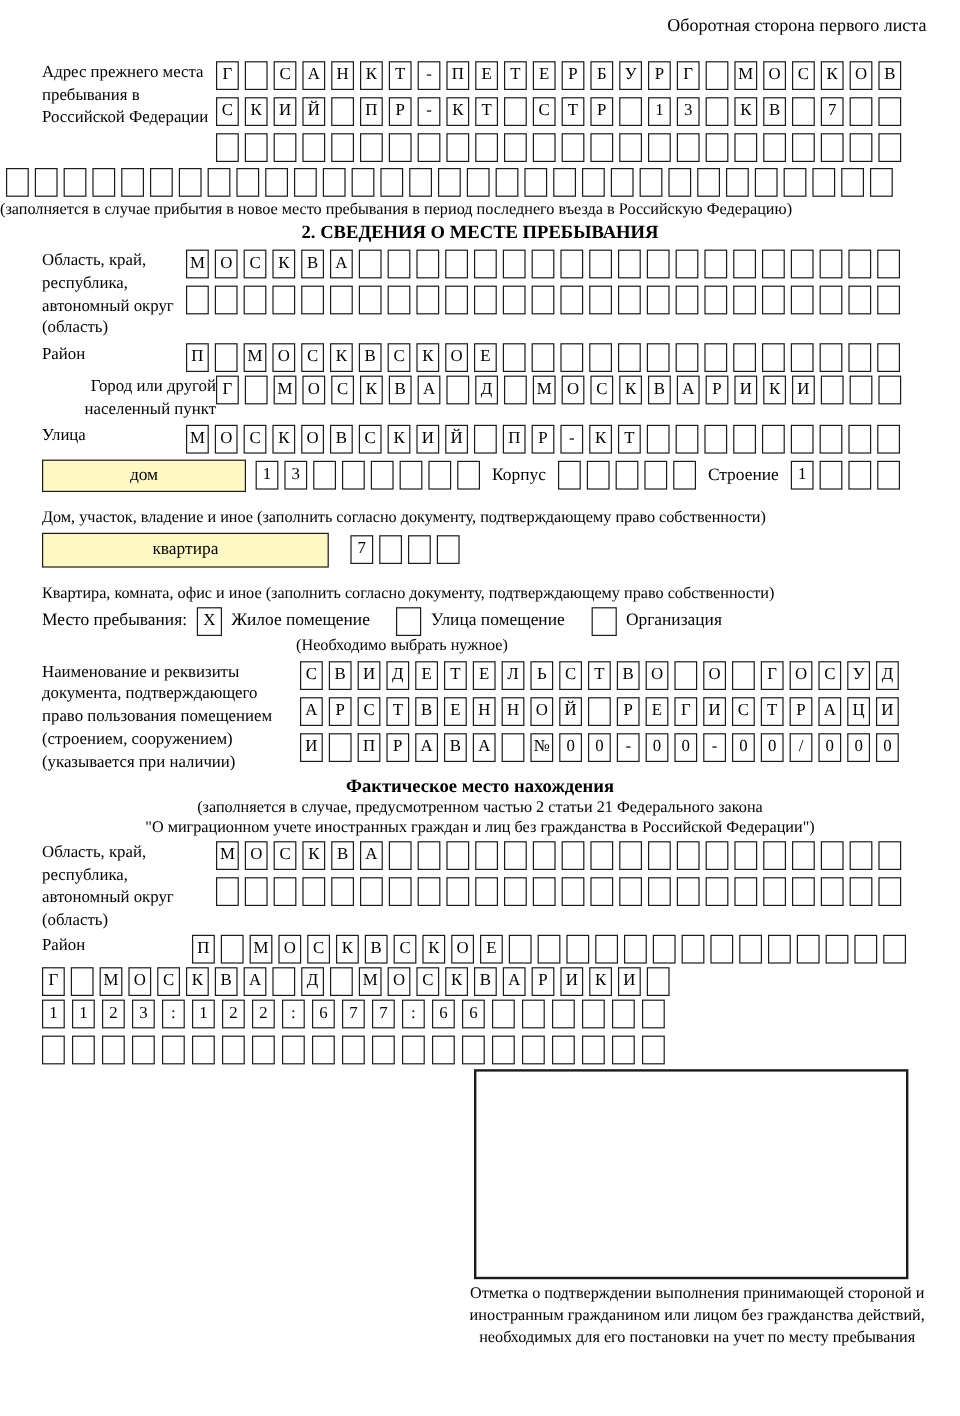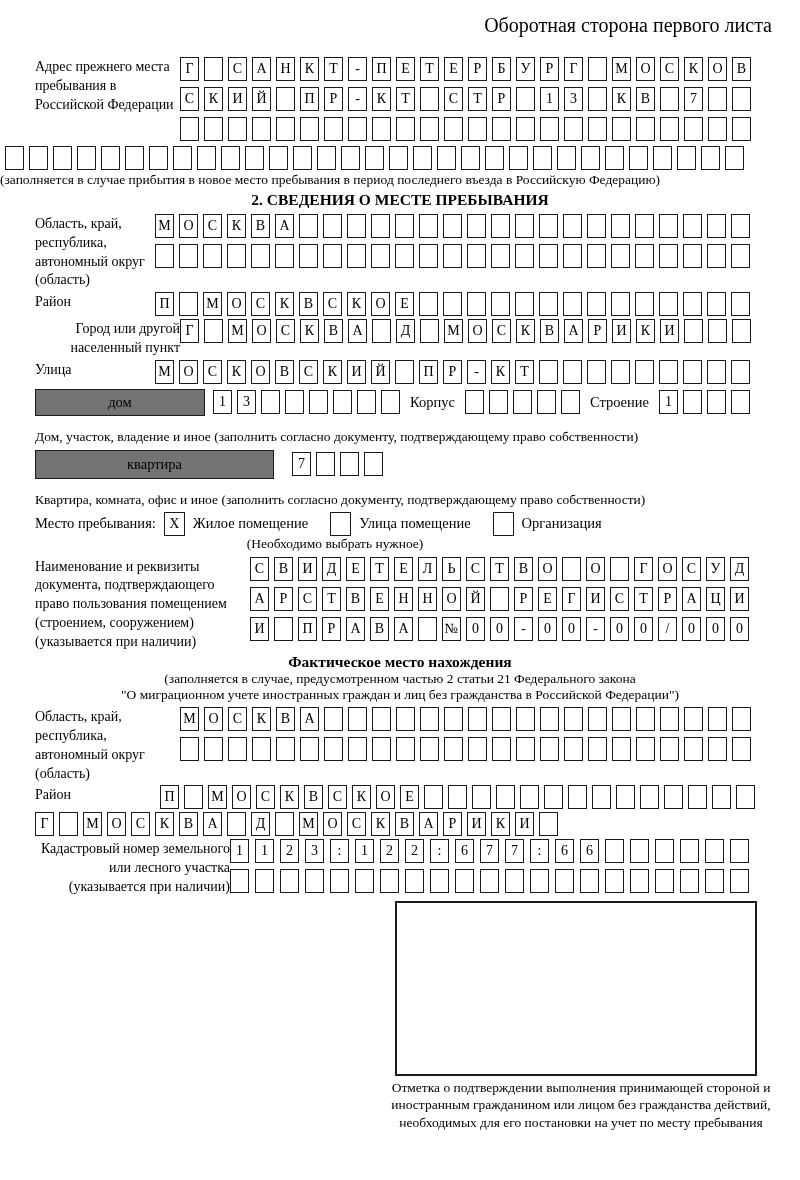--- a/index.html
+++ b/index.html
@@ -10,21 +10,21 @@
     margin:0 auto;
     background:#ffffff;
     color:#000;
     font-family:"Liberation Serif","DejaVu Serif",serif;
     padding:14px 0 0 35px;
     overflow:hidden;
   }
   .header-note {
     text-align:right;
     padding-right:28px;
-    font-size:20px;
+    font-size:15px;
     margin-bottom:20px;
   }
   .frow { display:flex; align-items:flex-start; }
   .label {
     font-size:14px;
     line-height:1.34;
     flex:0 0 auto;
     padding-top:1px;
   }
   .lw120 { width:120px; }
@@ -60,21 +60,21 @@
     text-align:center;
     margin:3px 0 0 -35px;
   }
   .mt2{margin-top:2px;} .mt3{margin-top:3px;text-align:right;} .mt4{margin-top:4px;} .mt5{margin-top:5px;}
   .label-box {
     border:1.6px solid #1b1b1b;
     height:27px;
     display:flex; align-items:center; justify-content:center;
     font-size:14.5px;
     flex:0 0 auto;
-    background:#737373;
+    background:#fef9c3;
   }
   .house-row { display:flex; align-items:center; gap:8px; margin-top:5px; }
   .inline-lbl { font-size:14.5px; flex:0 0 auto; padding:0 2px; }
   .stay-row { display:flex; align-items:center; margin-top:4px; font-size:14.5px; }
   .cb {
     width:21px; height:24px;
     border:1.6px solid #1b1b1b;
     display:flex; align-items:center; justify-content:center;
     font-size:14px;
     flex:0 0 auto;
@@ -624,21 +624,20 @@
         <span class="cell">А</span>
         <span class="cell">Р</span>
         <span class="cell">И</span>
         <span class="cell">К</span>
         <span class="cell">И</span>
         <span class="cell"></span>
       </div>
   </div>
 
   <div class="frow mt3">
-    <div class="label lw195">Кадастровый номер земельного или лесного участка (указывается при наличии)</div>
     <div class="cells-col">
       <div class="cells g6">
           <span class="cell">1</span>
           <span class="cell">1</span>
           <span class="cell">2</span>
           <span class="cell">3</span>
           <span class="cell">:</span>
           <span class="cell">1</span>
           <span class="cell">2</span>
           <span class="cell">2</span>

